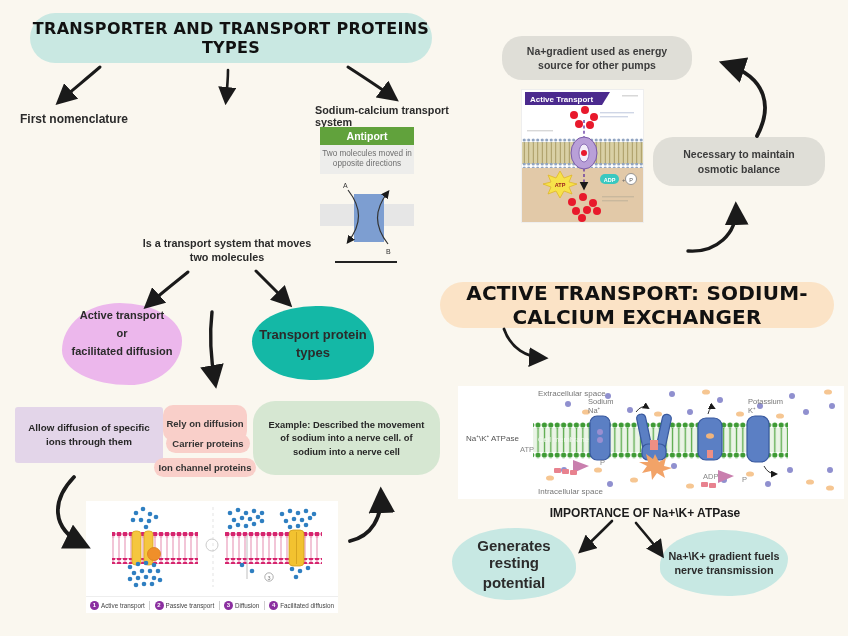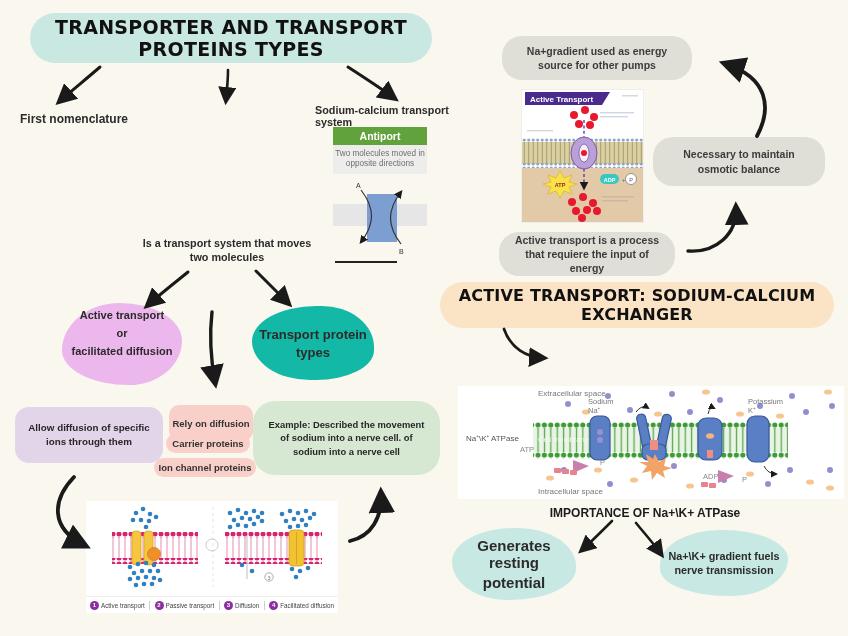--- a/index.html
+++ b/index.html
@@ -1,30 +1,30 @@
 <!DOCTYPE html>
 <html><head>
 <meta charset="utf-8">
 <style>
   html,body{margin:0;padding:0;background:#faf7ef;}
   .canvas{position:relative;width:848px;height:636px;background:#faf7ef;overflow:hidden;
           font-family:"Liberation Sans",sans-serif;color:#272727;}
   .abs{position:absolute;}
   .ctr{display:flex;align-items:center;justify-content:center;text-align:center;}
   .title-box{background:#c9e8e2;border-radius:26px;font-family:"DejaVu Sans",sans-serif;
-             font-weight:800;font-size:19px;letter-spacing:.3px;color:#111;}
+             font-weight:800;font-size:16px;letter-spacing:.3px;color:#111;}
   .hw{font-weight:700;color:#2b2b2b;}
   .card-header{background:#61a23c;color:#fff;font-weight:700;font-size:10.5px;text-align:center;
                padding:3px 0;}
   .card-desc{background:#ededeb;color:#6e6e6e;font-size:8.2px;text-align:center;padding:4px 2px;line-height:1.25;}
   .blob{text-align:center;}
   .pill{background:#f9cfc9;border-radius:10px;font-size:9.5px;font-weight:600;color:#333;}
   .graybox{background:#dfded7;border-radius:20px;font-size:10.5px;font-weight:600;color:#3c3c3c;line-height:1.35;}
   .banner{background:#fbe3c6;border-radius:24px;font-family:"DejaVu Sans",sans-serif;
-          font-weight:800;font-size:16px;letter-spacing:.2px;color:#111;}
+          font-weight:800;font-size:20px;letter-spacing:.2px;color:#111;}
   .teal-blob{background:#c7e8e3;text-align:center;}
   .fig{background:#ffffff;}
   .legendbar{display:flex;align-items:center;justify-content:space-between;padding:0 4px;}
   .litem{display:flex;align-items:center;gap:2px;}
   .lnum{width:9px;height:9px;border-radius:50%;background:#8b2fa0;color:#fff;font-size:6px;
         font-weight:700;display:flex;align-items:center;justify-content:center;}
   .llabel{font-size:6.3px;color:#444;}
   .lsep{width:1px;height:9px;background:#cfcfcf;}
   svg{display:block;}
   .arrows{pointer-events:none;z-index:6;}
@@ -61,21 +61,21 @@
   <div class="abs ctr title-box z2" style="left:30px;top:13px;width:402px;height:50px;">
     <span>TRANSPORTER AND TRANSPORT PROTEINS TYPES</span>
   </div>
 
   <div class="abs hw z2" style="left:20px;top:112px;width:160px;font-size:12px;">First nomenclature</div>
 
 
 
   <div class="abs hw z2" style="left:315px;top:104px;width:155px;font-size:10.8px;">Sodium-calcium transport system</div>
 
-  <div class="abs z2" style="left:333px;top:127px;width:94px;">
+  <div class="abs z2" style="left:320px;top:127px;width:94px;">
     <div class="card-header">Antiport</div>
     <div class="card-desc">Two molecules moved in opposite directions</div>
     <svg width="94" height="84" viewBox="0 0 94 84">
       <text x="23" y="14" font-size="7" fill="#333">A</text>
       <rect x="-4" y="30" width="102" height="22" fill="#e6e6e6"></rect>
       <rect x="34" y="20" width="30" height="48" fill="#7d9ed1"></rect>
       <path d="M28,16 C42,34 42,50 28,68" fill="none" stroke="#333" stroke-width="1.2" marker-end="url(#ah)"></path>
       <path d="M68,70 C54,52 54,36 68,18" fill="none" stroke="#333" stroke-width="1.2" marker-end="url(#ah)"></path>
       <text x="66" y="80" font-size="7" fill="#333">B</text>
     </svg>
@@ -90,26 +90,26 @@
     <div class="hw" style="font-size:11px;margin-top:6px;">or</div>
     <div class="hw" style="font-size:11px;margin-top:6px;">facilitated diffusion</div>
   </div>
 
   <div class="abs blob ctr z2" style="left:252px;top:306px;width:122px;height:74px;background:#14b8a6;
               border-radius:55% 45% 50% 50% / 50% 58% 42% 55%;flex-direction:column;">
     <div class="hw" style="font-size:13px;">Transport protein</div>
     <div class="hw" style="font-size:13px;margin-top:3px;">types</div>
   </div>
 
-  <div class="abs ctr z2" style="left:15px;top:407px;width:148px;height:56px;background:#e3d5e9;border-radius:14px;
+  <div class="abs ctr z2" style="left:15px;top:407px;width:148px;height:56px;background:#e3d5e9;border-radius:3px;
               font-size:9.8px;font-weight:600;line-height:1.4;padding:0 8px;box-sizing:border-box;">
     <span>Allow diffusion of specific ions through them</span>
   </div>
 
-  <div class="abs ctr pill z2" style="left:169px;top:405px;width:84px;height:36px;">
+  <div class="abs ctr pill z2" style="left:163px;top:405px;width:84px;height:36px;">
     <span>Rely on diffusion</span>
     </div>
   <div class="abs ctr pill z2" style="left:166px;top:434px;width:84px;height:19px;">
     <span>Carrier proteins</span>
     </div>
   <div class="abs ctr pill z2" style="left:154px;top:458px;width:102px;height:19px;">
     <span>Ion channel proteins</span>
     </div>
 
   <div class="abs ctr z2" style="left:253px;top:401px;width:187px;height:74px;background:#d6e7d2;border-radius:22px;
@@ -292,23 +292,20 @@
       </g>
       <rect x="80" y="106" width="32" height="1.4" fill="#c9b89d"></rect>
         <rect x="80" y="110" width="26" height="1.4" fill="#c9b89d"></rect>
     </svg>
   </div>
 
   <div class="abs ctr graybox z2" style="left:653px;top:137px;width:172px;height:49px;padding:0 16px;box-sizing:border-box;">
     <span>Necessary to maintain osmotic balance</span>
   </div>
 
-  <div class="abs ctr graybox z2" style="left:499px;top:232px;width:176px;height:44px;padding:0 12px;box-sizing:border-box;">
-    <span>Active transport is a process that requiere the input of energy</span>
-  </div>
 
   <div class="abs ctr banner z2" style="left:440px;top:282px;width:394px;height:46px;">
     <span>ACTIVE TRANSPORT: SODIUM-CALCIUM EXCHANGER</span>
   </div>
 
 
   <div class="abs fig z2" style="left:458px;top:386px;width:386px;height:113px;">
     <svg width="386" height="113" viewBox="0 0 386 113">
       <defs>
         <pattern id="ghead" width="6.4" height="6" patternUnits="userSpaceOnUse">

